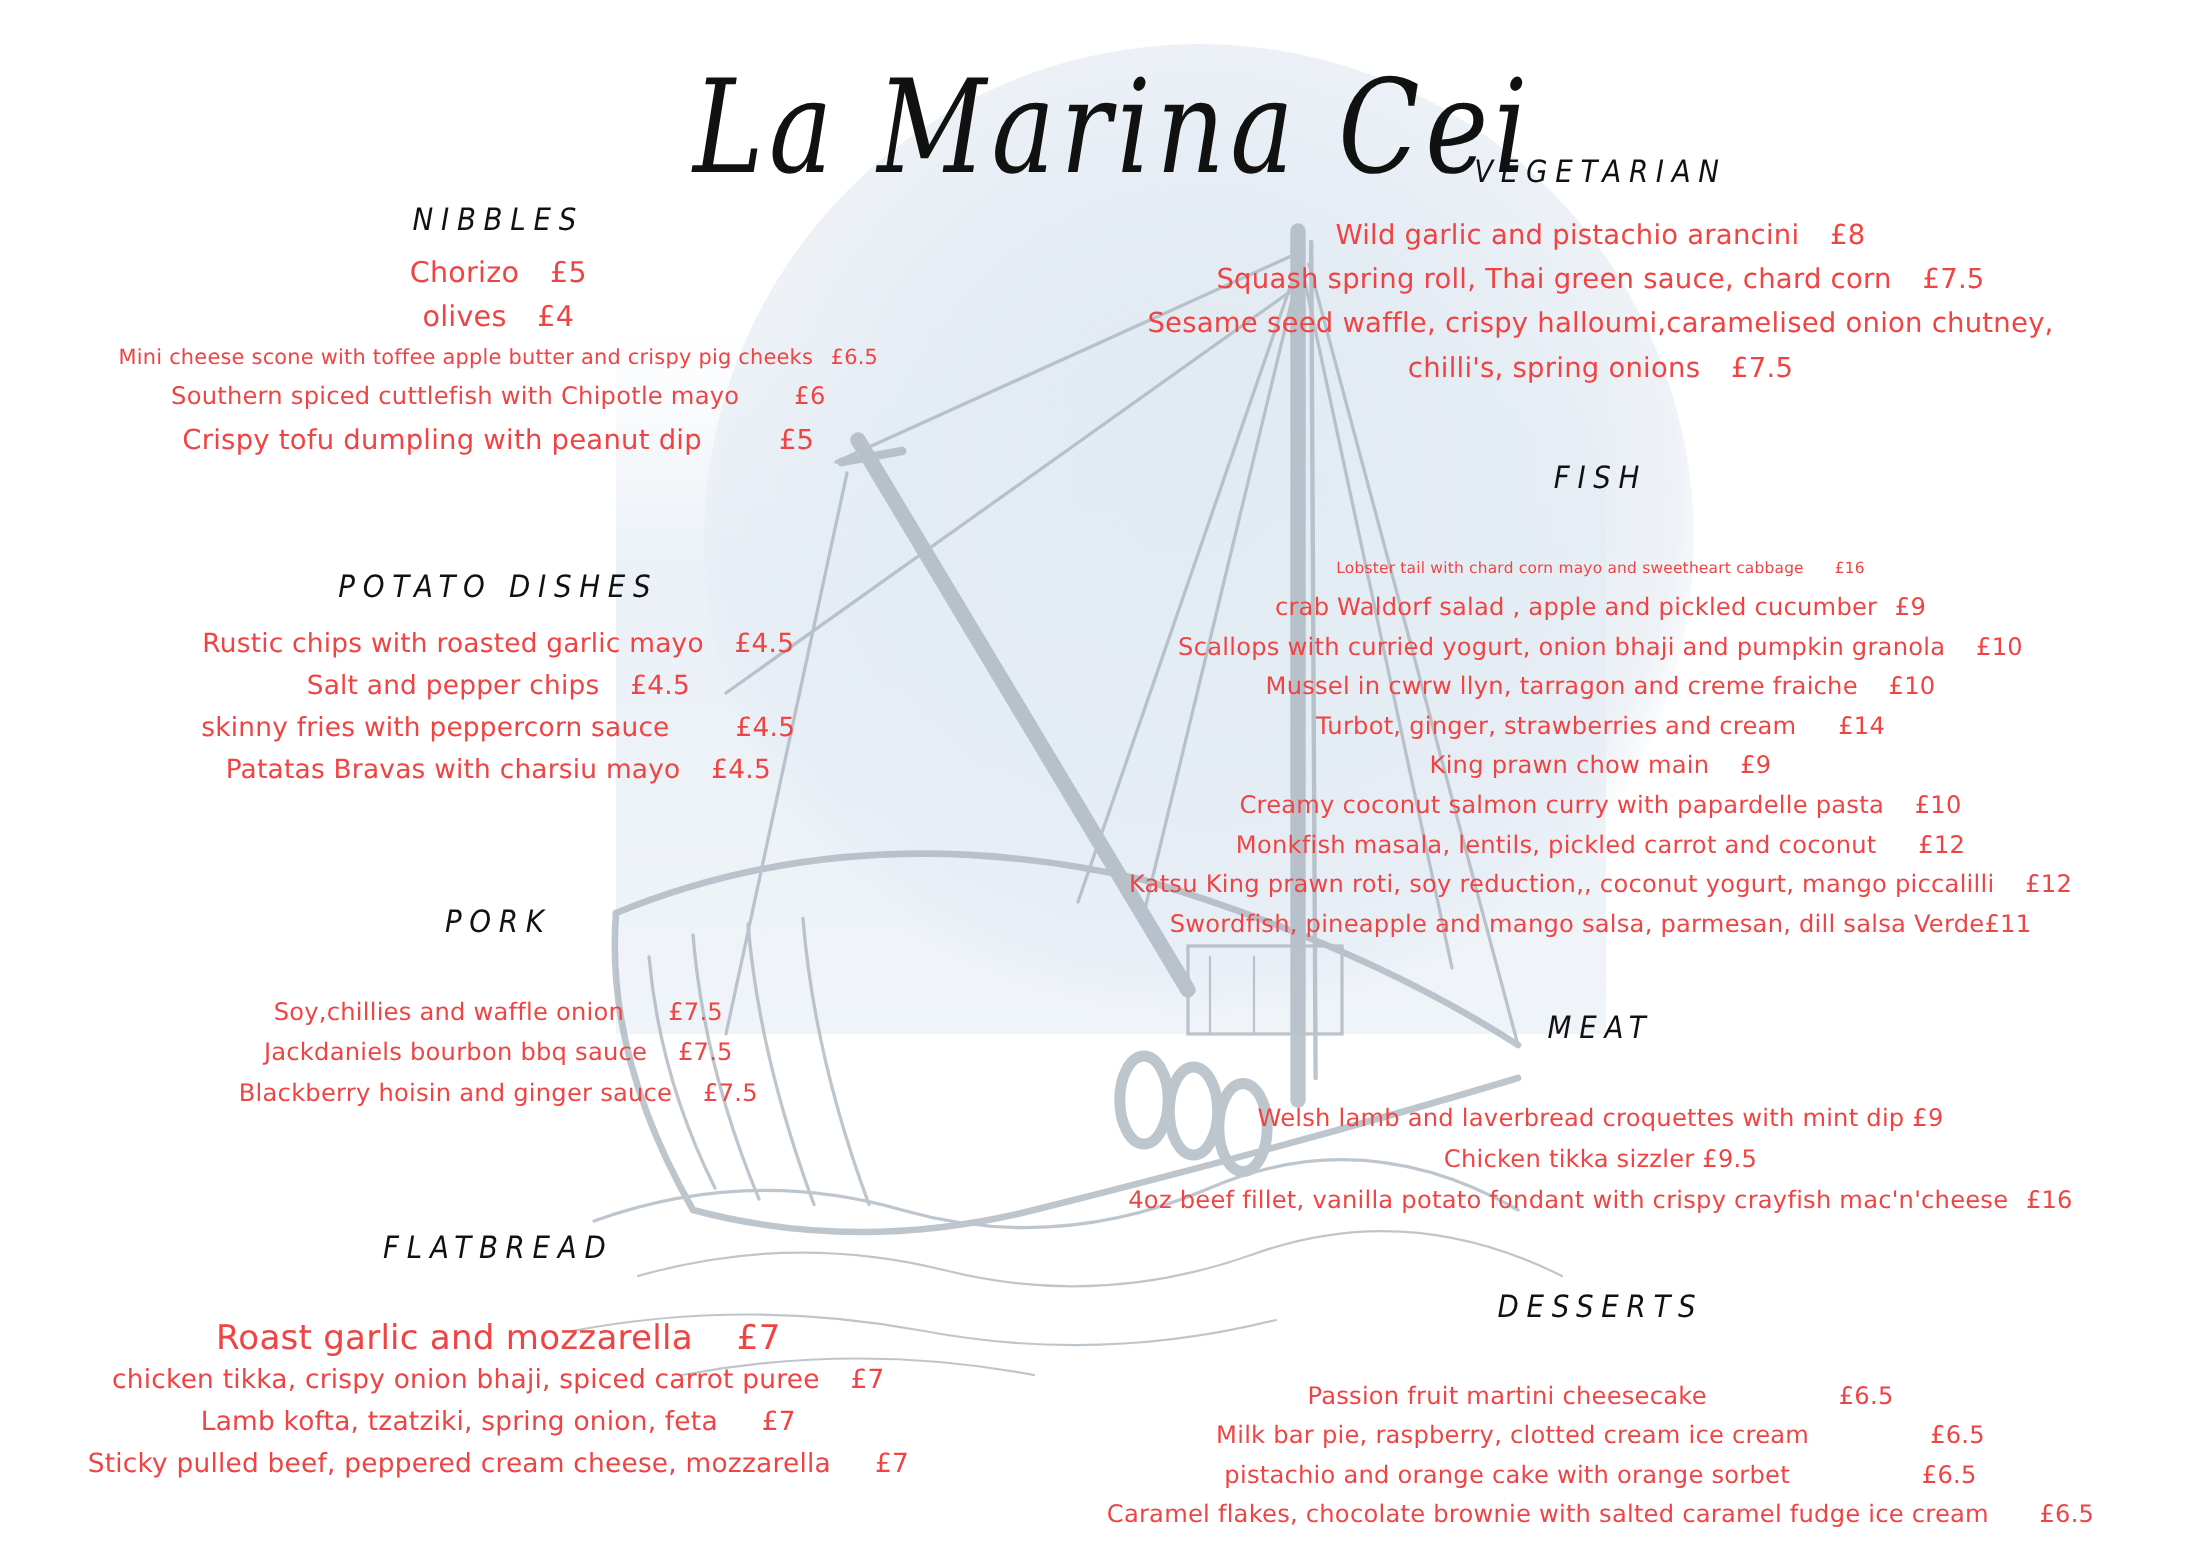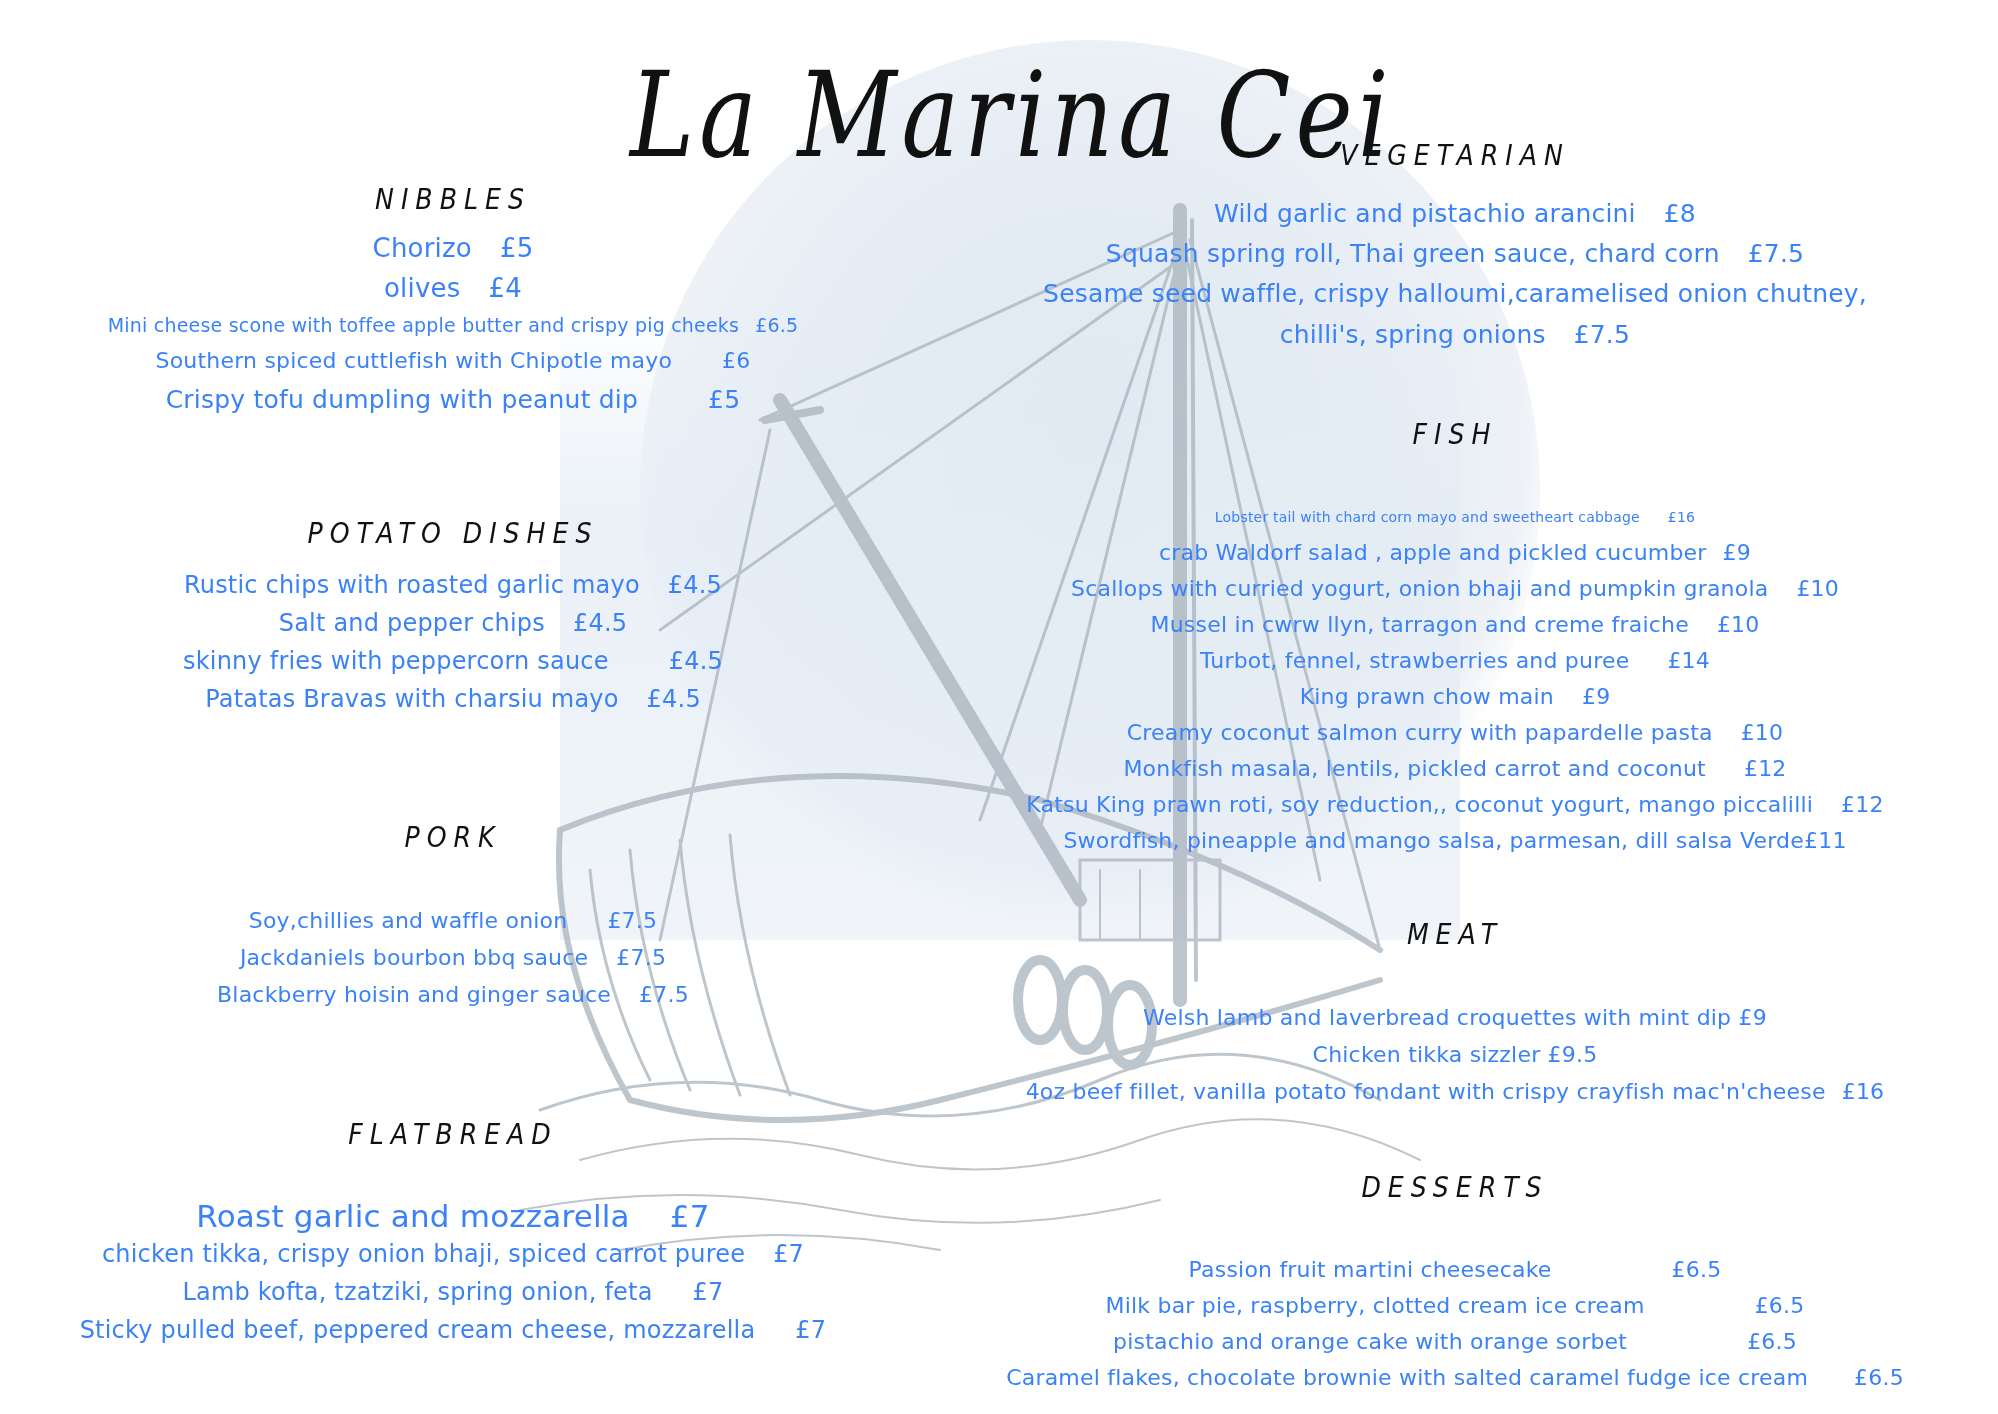--- a/index.html
+++ b/index.html
@@ -26,21 +26,21 @@
     color:#111; white-space:nowrap; transform:scaleX(0.82); transform-origin:left center;
   }
   .section { position:absolute; text-align:center; }
   .heading {
     font-family:"DejaVu Sans Condensed","DejaVu Sans", sans-serif;
     font-style:italic; font-size:28px; letter-spacing:7px; font-weight:400;
     color:#111; height:40px; line-height:40px;
   }
   .item {
     font-family:"DejaVu Sans", sans-serif;
-    color:#3b82f6; white-space:nowrap; letter-spacing:0.2px;
+    color:#ef4444; white-space:nowrap; letter-spacing:0.2px;
   }
   .price { margin-left:28px; }
   .left  { left:0; width:906px; }
   .right { left:960px; width:990px; }
 </style>
 </head>
 <body>
 
 <div class="bg-circle"></div>
 <div class="bg-band"></div>
@@ -126,21 +126,21 @@
   <div class="item" style="font-size:25px;height:40px;line-height:40px;"><span>Sesame seed waffle, crispy halloumi,caramelised onion chutney,</span><span></span></div>
   <div class="item" style="font-size:25px;height:42px;line-height:42px;"><span>chilli's, spring onions</span><span class="price">£7.5</span></div>
 </div>
 
 <div class="section right" style="top:415px;">
   <div class="heading">FISH</div>
   <div class="item" style="font-size:14px;height:36px;line-height:36px;margin-top:44px;"><span>Lobster tail with chard corn mayo and sweetheart cabbage</span><span class="price">£16</span></div>
   <div class="item" style="font-size:22px;height:36px;line-height:36px;"><span>crab Waldorf salad , apple and pickled cucumber</span><span class="price" style="margin-left:16px">£9</span></div>
   <div class="item" style="font-size:22px;height:36px;line-height:36px;"><span>Scallops with curried yogurt, onion bhaji and pumpkin granola</span><span class="price">£10</span></div>
   <div class="item" style="font-size:22px;height:36px;line-height:36px;"><span>Mussel in cwrw llyn, tarragon and creme fraiche</span><span class="price">£10</span></div>
-  <div class="item" style="font-size:22px;height:36px;line-height:36px;"><span>Turbot, fennel, strawberries and puree</span><span class="price" style="margin-left:38px">£14</span></div>
+  <div class="item" style="font-size:22px;height:36px;line-height:36px;"><span>Turbot, ginger, strawberries and cream</span><span class="price" style="margin-left:38px">£14</span></div>
   <div class="item" style="font-size:22px;height:36px;line-height:36px;"><span>King prawn chow main</span><span class="price">£9</span></div>
   <div class="item" style="font-size:22px;height:36px;line-height:36px;"><span>Creamy coconut salmon curry with papardelle pasta</span><span class="price">£10</span></div>
   <div class="item" style="font-size:22px;height:36px;line-height:36px;"><span>Monkfish masala,  lentils, pickled carrot and coconut</span><span class="price" style="margin-left:38px">£12</span></div>
   <div class="item" style="font-size:22px;height:36px;line-height:36px;"><span>Katsu King prawn roti, soy reduction,, coconut yogurt, mango piccalilli</span><span class="price">£12</span></div>
   <div class="item" style="font-size:22px;height:36px;line-height:36px;"><span>Swordfish, pineapple and mango salsa, parmesan, dill salsa Verde</span><span class="price" style="margin-left:0">£11</span></div>
 </div>
 
 <div class="section right" style="top:915px;">
   <div class="heading">MEAT</div>
   <div class="item" style="font-size:22px;height:37px;line-height:37px;margin-top:44px;"><span>Welsh lamb and laverbread croquettes with mint dip</span> <span>£9</span></div>

